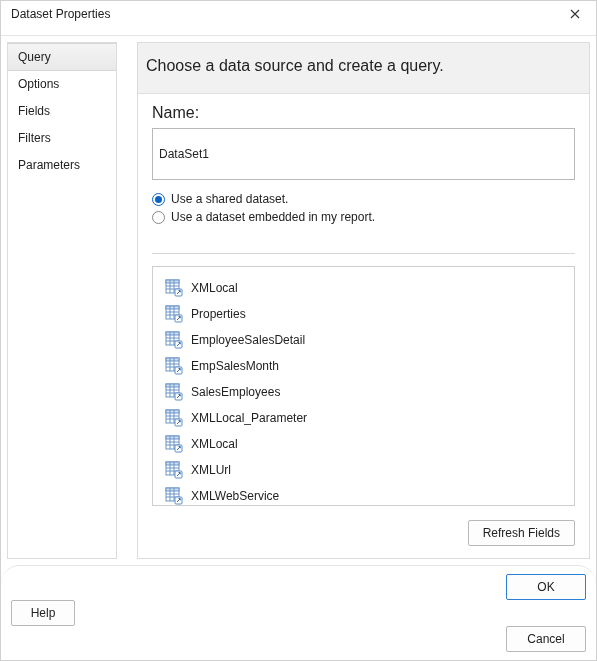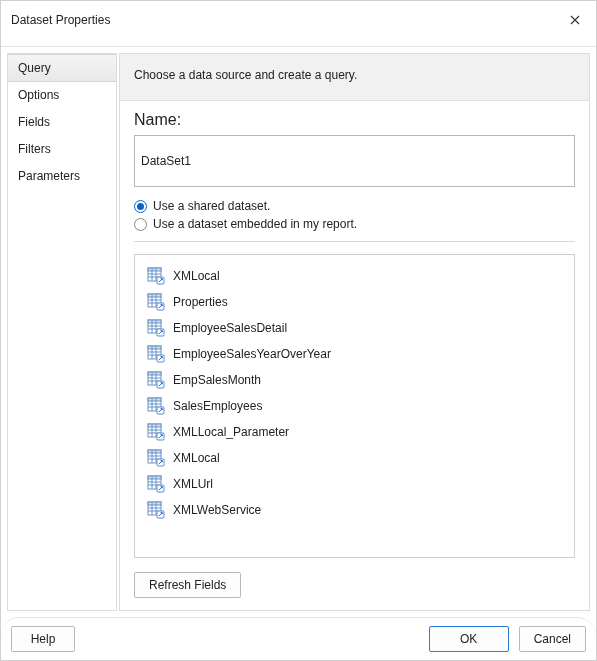--- a/index.html
+++ b/index.html
@@ -1,42 +1,42 @@
 <!DOCTYPE html>
 <html><head>
 <meta charset="utf-8">
 <style>
   * { box-sizing: border-box; margin: 0; padding: 0; font-family: "Segoe UI", Tahoma, sans-serif; font-size: 12px; color: #222; }
   body { background: #fff; }
   .dialog { width: 597px; height: 661px; border: 1px solid #d0d0d0; display: flex; flex-direction: column; background: #fff; }
-  .titlebar { height: 46px; display: flex; align-items: center; justify-content: space-between; padding: 0 6px 8px 10px; border-bottom: 1px solid #e5e5e5; }
+  .titlebar { height: 35px; display: flex; align-items: center; justify-content: space-between; padding: 0 6px 8px 10px; border-bottom: 1px solid #e5e5e5; }
   .titlebar .title { font-size: 12px; }
   .close-btn { width: 30px; height: 22px; display: flex; align-items: center; justify-content: center; font-size: 14px; cursor: default; }
-  .body { flex: 1; display: flex; padding: 6px; gap: 2px; overflow: hidden; }
+  .body { flex: 1; display: flex; padding: 6px; gap: 20px; overflow: hidden; }
   .sidebar { width: 110px; border: 1px solid #dcdcdc; background: #fff; }
   .sidebar-item { padding: 6px 10px; cursor: default; border-bottom: 1px solid transparent; }
   .sidebar-item.selected { background: linear-gradient(#f4f4f4,#e9e9e9); border: 1px solid #d6d6d6; border-left: none; border-right: none; }
   .main { flex: 1; border: 1px solid #dcdcdc; display: flex; flex-direction: column; }
-  .header-strip { background: #f1f1f1; border-bottom: 1px solid #e0e0e0; padding: 14px 14px 18px 14px; font-size: 12px; }
+  .header-strip { background: #f1f1f1; border-bottom: 1px solid #e0e0e0; padding: 14px 14px 18px 8px; font-size: 16px; }
   .content { flex: 1; padding: 10px 14px 12px 14px; display: flex; flex-direction: column; gap: 6px; overflow: hidden; }
   .field-label { font-size: 16px; color: #222; }
   input[type=text] { width: 100%; border: 1px solid #b8b8b8; padding: 18px 6px; font-size: 12px; background: #fff; }
-  .radio-group { margin-top: 4px; margin-bottom: 0; }
+  .radio-group { margin-top: 4px; margin-bottom: 19px; }
   .radio-row { display: flex; align-items: center; gap: 6px; padding: 2px 0; }
   .radio { width: 13px; height: 13px; border: 1px solid #888; border-radius: 50%; display: flex; align-items: center; justify-content: center; }
   .radio.checked { border-color: #0a64c4; }
   .radio.checked::after { content: ""; width: 7px; height: 7px; background: #0a64c4; border-radius: 50%; }
   hr.sep { border: none; border-top: 1px solid #d8d8d8; margin: 2px 0 6px 0; }
   .list-box { flex: 1; border: 1px solid #cfcfcf; padding: 8px 10px; overflow: auto; }
   .ds-item { display: flex; align-items: center; gap: 8px; padding: 4px 2px; }
   .ds-icon { width: 18px; height: 18px; flex: 0 0 18px; }
-  .button-row { display: flex; padding-top: 8px; }
+  .button-row { display: flex; justify-content: flex-end; padding-top: 8px; }
   .btn { border: 1px solid #b8b8b8; background: #fdfdfd; padding: 5px 14px; font-size: 12px; border-radius: 2px; min-width: 64px; text-align: center; cursor: default; }
   .footer { border-top: 1px solid #e5e5e5; padding: 8px 10px; display: flex; justify-content: space-between; align-items: center; border-radius: 19px; }
-  .footer-right { display: flex; gap: 10px; }
+  .footer-right { display: flex; gap: 26px; flex-direction: column; }
   .btn.primary { border-color: #2a7ed6; }
   .btn.wide { min-width: 80px; }
 </style>
 </head>
 <body>
 
 <div class="dialog">
 
   <div class="titlebar">
     <span class="title">Dataset Properties</span>
@@ -120,33 +120,20 @@
               <span class="ds-icon"><svg width="18" height="18" viewBox="0 0 18 18">
                   <rect x="1" y="1" width="13" height="13" fill="#fff" stroke="#6b93c9"></rect>
                   <rect x="1" y="1" width="13" height="3" fill="#cddff3" stroke="#6b93c9"></rect>
                   <line x1="5" y1="1" x2="5" y2="14" stroke="#6b93c9"></line>
                   <line x1="9" y1="1" x2="9" y2="14" stroke="#6b93c9"></line>
                   <line x1="1" y1="7" x2="14" y2="7" stroke="#6b93c9"></line>
                   <line x1="1" y1="10" x2="14" y2="10" stroke="#6b93c9"></line>
                   <rect x="10" y="10" width="7" height="7" rx="1" fill="#fff" stroke="#5f8cc7"></rect>
                   <path d="M12 15 L15 12 M13.5 11.5 l1.8 0 l0 1.8" stroke="#3a6fb5" stroke-width="1" fill="none"></path>
                 </svg></span>
-              <span>EmployeeSalesYearOverYear</span>
-            </div>
-            <div class="ds-item">
-              <span class="ds-icon"><svg width="18" height="18" viewBox="0 0 18 18">
-                  <rect x="1" y="1" width="13" height="13" fill="#fff" stroke="#6b93c9"></rect>
-                  <rect x="1" y="1" width="13" height="3" fill="#cddff3" stroke="#6b93c9"></rect>
-                  <line x1="5" y1="1" x2="5" y2="14" stroke="#6b93c9"></line>
-                  <line x1="9" y1="1" x2="9" y2="14" stroke="#6b93c9"></line>
-                  <line x1="1" y1="7" x2="14" y2="7" stroke="#6b93c9"></line>
-                  <line x1="1" y1="10" x2="14" y2="10" stroke="#6b93c9"></line>
-                  <rect x="10" y="10" width="7" height="7" rx="1" fill="#fff" stroke="#5f8cc7"></rect>
-                  <path d="M12 15 L15 12 M13.5 11.5 l1.8 0 l0 1.8" stroke="#3a6fb5" stroke-width="1" fill="none"></path>
-                </svg></span>
               <span>EmpSalesMonth</span>
             </div>
             <div class="ds-item">
               <span class="ds-icon"><svg width="18" height="18" viewBox="0 0 18 18">
                   <rect x="1" y="1" width="13" height="13" fill="#fff" stroke="#6b93c9"></rect>
                   <rect x="1" y="1" width="13" height="3" fill="#cddff3" stroke="#6b93c9"></rect>
                   <line x1="5" y1="1" x2="5" y2="14" stroke="#6b93c9"></line>
                   <line x1="9" y1="1" x2="9" y2="14" stroke="#6b93c9"></line>
                   <line x1="1" y1="7" x2="14" y2="7" stroke="#6b93c9"></line>
                   <line x1="1" y1="10" x2="14" y2="10" stroke="#6b93c9"></line>

